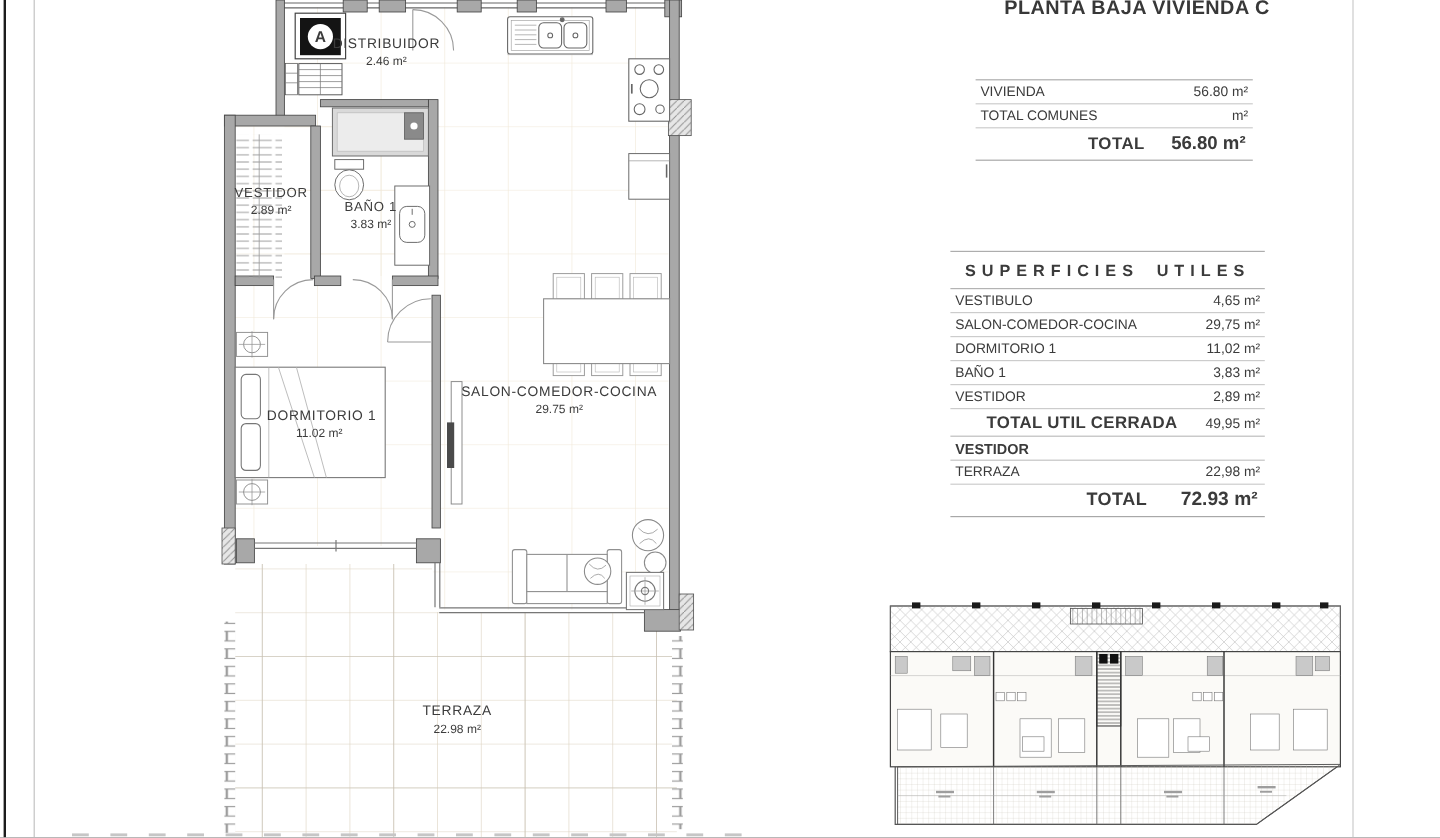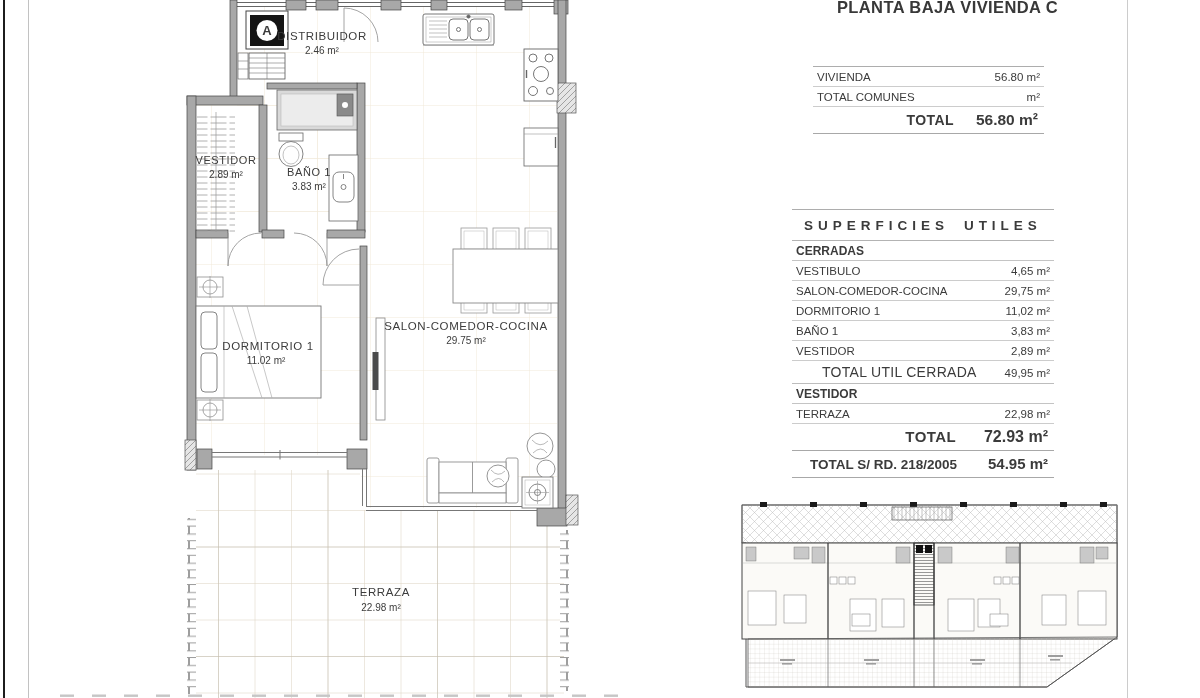--- a/index.html
+++ b/index.html
@@ -38,21 +38,21 @@
   .total-line{
     display:flex;justify-content:flex-end;align-items:baseline;gap:22px;
     padding:4px 6px 4px;border-bottom:1px solid #a8a8a8;white-space:nowrap;
   }
   .total-line .lbl{font-weight:700;font-size:14px;letter-spacing:.4px;}
   .total-line .val{font-weight:700;font-size:15.5px;}
   .tuc{
     display:flex;justify-content:space-between;align-items:baseline;
     padding:3px 4px;border-bottom:1px solid #bdbdbd;white-space:nowrap;
   }
-  .tuc .lbl{font-weight:400;font-size:14px;letter-spacing:.3px;padding-left:26px;}
+  .tuc .lbl{font-weight:700;font-size:14px;letter-spacing:.3px;padding-left:26px;}
   .tuc .val{font-size:11.5px;}
   .trd{
     display:flex;justify-content:space-between;align-items:baseline;
     padding:4px 6px 5px;border-bottom:1px solid #a8a8a8;white-space:nowrap;
   }
   .trd .lbl{font-weight:700;font-size:13.5px;padding-left:12px;}
   .trd .val{font-weight:700;font-size:15px;}
 
   svg text{font-family:"Liberation Sans",sans-serif;fill:#3c3c3c;}
   .rlabel{font-size:11px;letter-spacing:.6px;}
@@ -335,21 +335,20 @@
       <span class="val">m²</span>
     </div>
     <div class="total-line">
       <span class="lbl">TOTAL</span>
       <span class="val">56.80 m²</span>
     </div>
   </div>
 
   <div class="tbl t2">
     <div class="t-head">SUPERFICIES UTILES</div>
-    <div class="sect">CERRADAS</div>
     <div class="trow">
       <span>VESTIBULO</span>
       <span class="val">4,65 m²</span>
     </div>
     <div class="trow">
       <span>SALON-COMEDOR-COCINA</span>
       <span class="val">29,75 m²</span>
     </div>
     <div class="trow">
       <span>DORMITORIO 1</span>
@@ -368,24 +367,20 @@
       <span class="val">49,95 m²</span>
     </div>
     <div class="sect">VESTIDOR</div>
     <div class="trow">
       <span>TERRAZA</span>
       <span class="val">22,98 m²</span>
     </div>
     <div class="total-line" style="gap:28px;">
       <span class="lbl" style="font-size:15px;">TOTAL</span>
       <span class="val" style="font-size:16px;">72.93 m²</span>
-    </div>
-    <div class="trd">
-      <span class="lbl">TOTAL S/ RD. 218/2005</span>
-      <span class="val">54.95 m²</span>
     </div>
   </div>
 
   <svg style="position:absolute;left:732px;top:499px;" width="430" height="198" viewBox="0 0 430 198">
     <defs>
       <pattern id="xhatch" width="9" height="9" patternUnits="userSpaceOnUse">
         <path d="M0 9 L9 0 M0 0 L9 9" stroke="#bdbdbd" stroke-width="0.5" fill="none"></path>
       </pattern>
       <pattern id="fineGrid" width="4.7" height="4.7" patternUnits="userSpaceOnUse">
         <path d="M4.7 0 V4.7 M0 4.7 H4.7" stroke="#c9c4b9" stroke-width="0.4" fill="none"></path>

